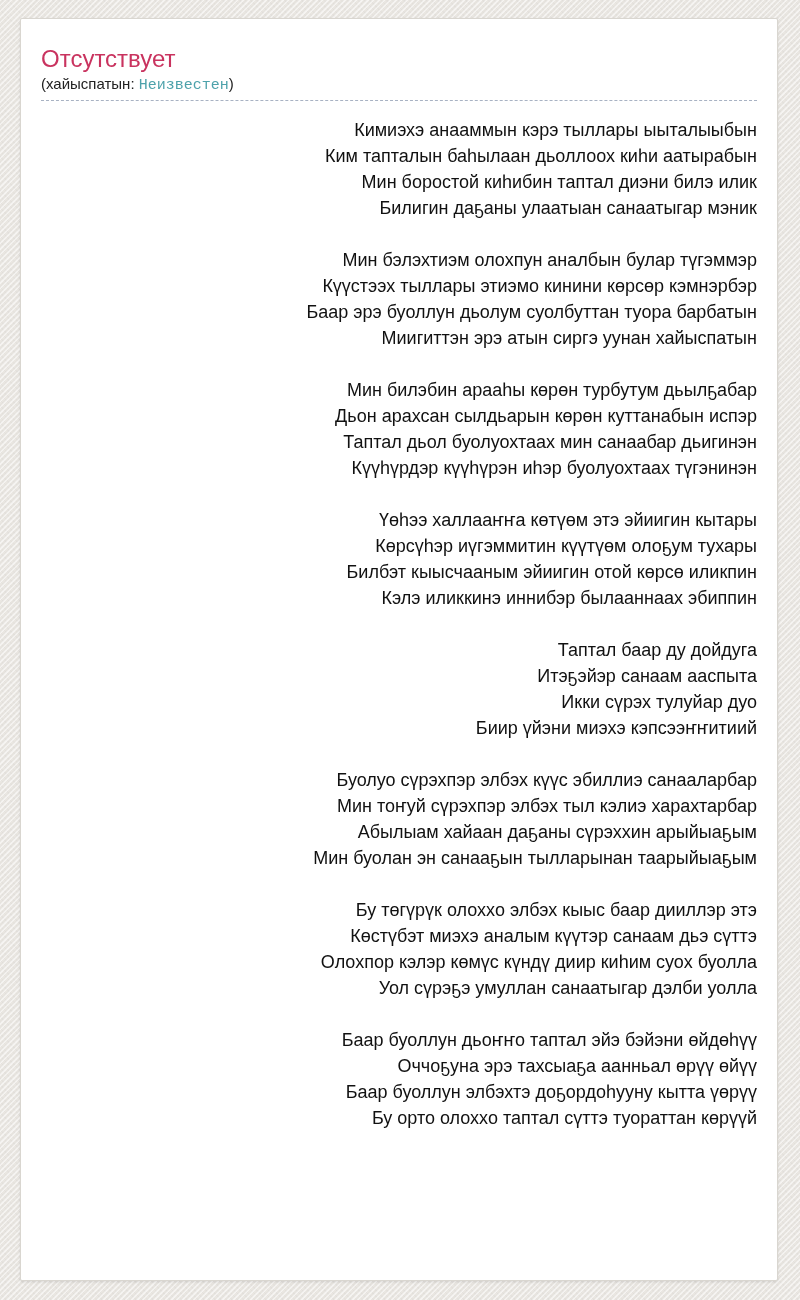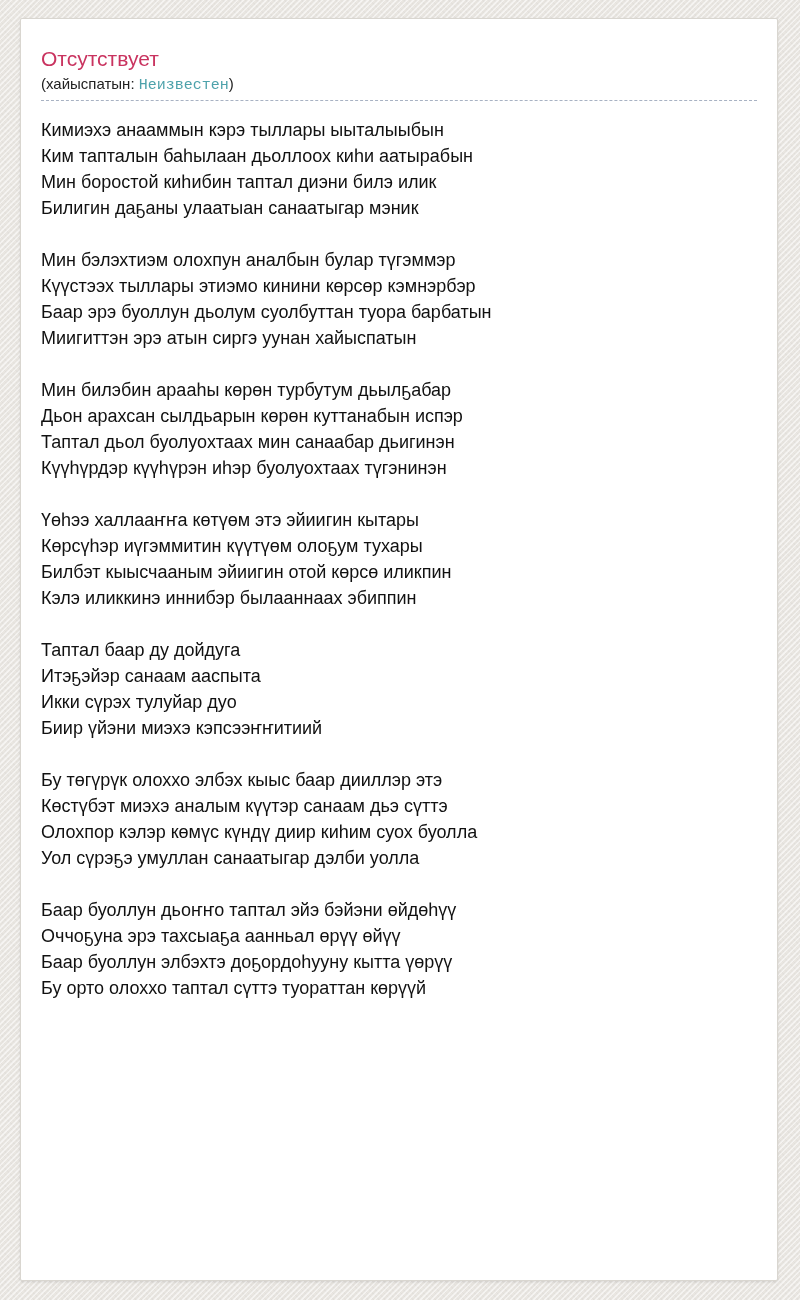--- a/index.html
+++ b/index.html
@@ -22,21 +22,21 @@
     top: 18px;
     width: 758px;
     height: 1263px;
     background: #ffffff;
     border: 1px solid #d9d6d0;
     border-radius: 2px;
     box-shadow: 0 1px 3px rgba(0,0,0,0.10);
     padding: 26px 20px 30px 20px;
   }
   h1.song-title {
-    font-size: 21px;
+    font-size: 24px;
     line-height: 28px;
     font-weight: normal;
     color: #c9335f;
   }
   .artist-line {
     font-size: 15px;
     line-height: 19px;
     color: #222222;
     margin-top: 1px;
   }
@@ -52,20 +52,21 @@
   }
   .lyrics {
     margin-top: 16px;
     font-size: 18px;
     line-height: 26px;
     color: #111111;
   }
   .stanza {
     white-space: pre-wrap;
     margin: 0 0 26px 0;
+    text-align: right;
   }
   .stanza:last-child { margin-bottom: 2px; }
 </style>
 </head>
 <body>
 
 <div class="card">
   <h1 class="song-title">Отсутствует</h1>
 
   <div class="artist-line"><span>(хайыспатын: </span><a>Неизвестен</a><span>)</span></div>
@@ -86,20 +87,24 @@
 Таптал дьол буолуохтаах мин санаабар дьигинэн
 Күүһүрдэр күүһүрэн иһэр буолуохтаах түгэнинэн</p>
       <p class="stanza">Үөһээ халлааҥҥа көтүөм этэ эйиигин кытары
 Көрсүһэр иүгэммитин күүтүөм олоҕум тухары
 Билбэт кыысчааным эйиигин отой көрсө иликпин
 Кэлэ иликкинэ иннибэр былааннаах эбиппин</p>
       <p class="stanza">Таптал баар ду дойдуга
 Итэҕэйэр санаам ааспыта
 Икки сүрэх тулуйар дуо
 Биир үйэни миэхэ кэпсээҥҥитиий</p>
+      <p class="stanza">Буолуо сүрэхпэр элбэх күүс эбиллиэ санааларбар
+Мин тоҥуй сүрэхпэр элбэх тыл кэлиэ харахтарбар
+Абылыам хайаан даҕаны сүрэххин арыйыаҕым
+Мин буолан эн санааҕын тылларынан таарыйыаҕым</p>
       <p class="stanza">Бу төгүрүк олоххо элбэх кыыс баар дииллэр этэ
 Көстүбэт миэхэ аналым күүтэр санаам дьэ сүттэ
 Олохпор кэлэр көмүс күндү диир киһим суох буолла
 Уол сүрэҕэ умуллан санаатыгар дэлби уолла</p>
       <p class="stanza">Баар буоллун дьоҥҥо таптал эйэ бэйэни өйдөһүү
 Оччоҕуна эрэ тахсыаҕа аанньал өрүү өйүү
 Баар буоллун элбэхтэ доҕордоһууну кытта үөрүү
 Бу орто олоххо таптал сүттэ туораттан көрүүй</p>
     </div>
 </div>

